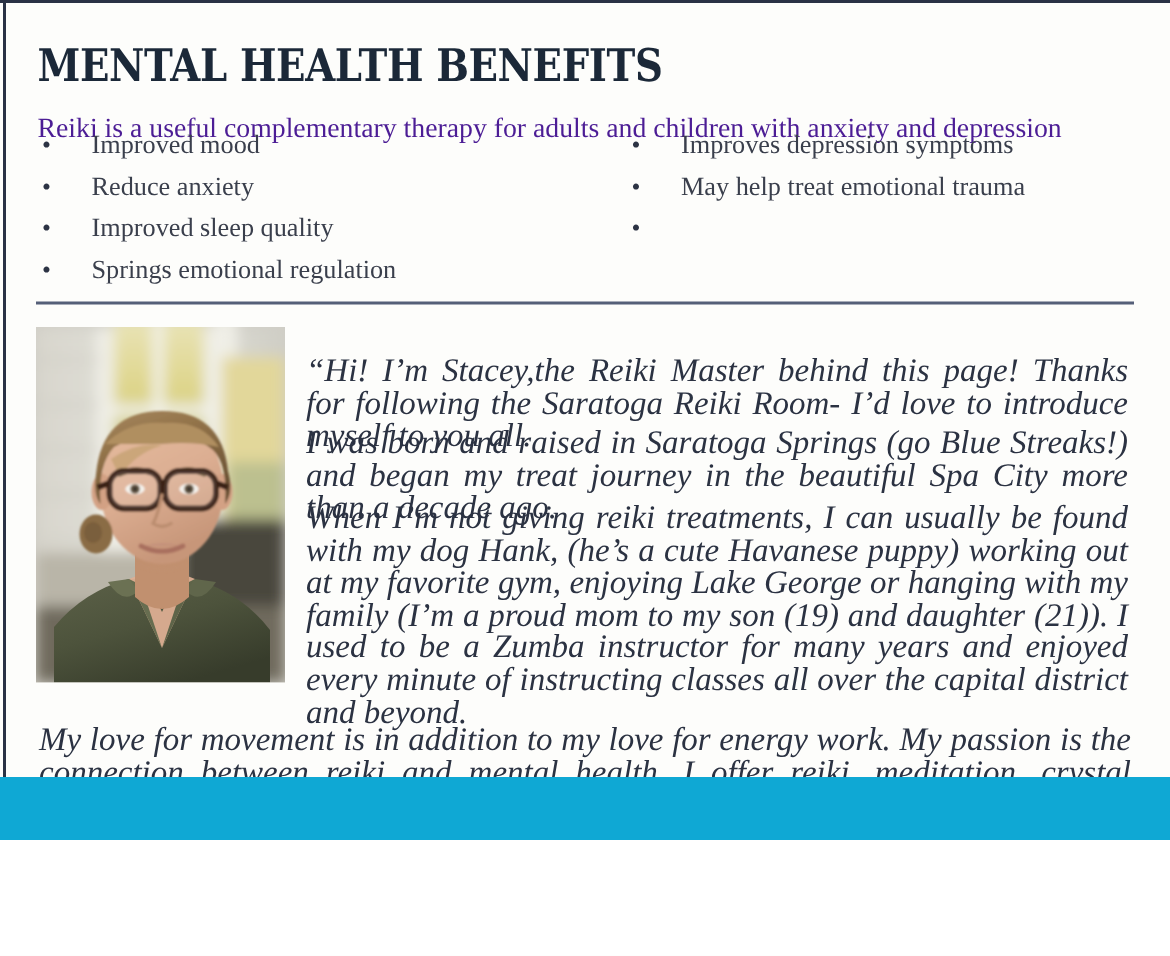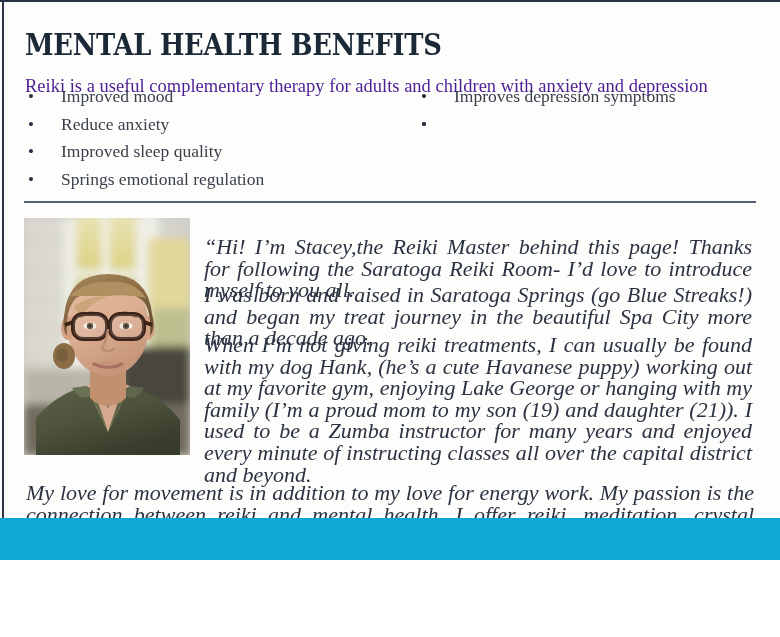--- a/index.html
+++ b/index.html
@@ -207,20 +207,21 @@
       </li>
     </ul>
 
     <ul id="bullets-col-right" class="bullet-col" style="list-style:none;margin:0;padding:0;">
       <li class="bullet-item">
         <span class="bullet-dot">•</span>
         <span>Improves depression symptoms</span>
       </li>
       <li class="bullet-item">
         <span class="bullet-dot">•</span>
+        <span>May help treat emotional trauma</span>
       </li>
       <li class="bullet-item">
         <span class="bullet-dot">•</span>
       </li>
     </ul>
   </section>
 
   <div id="section-divider"></div>
 
   <section id="bio-section">

